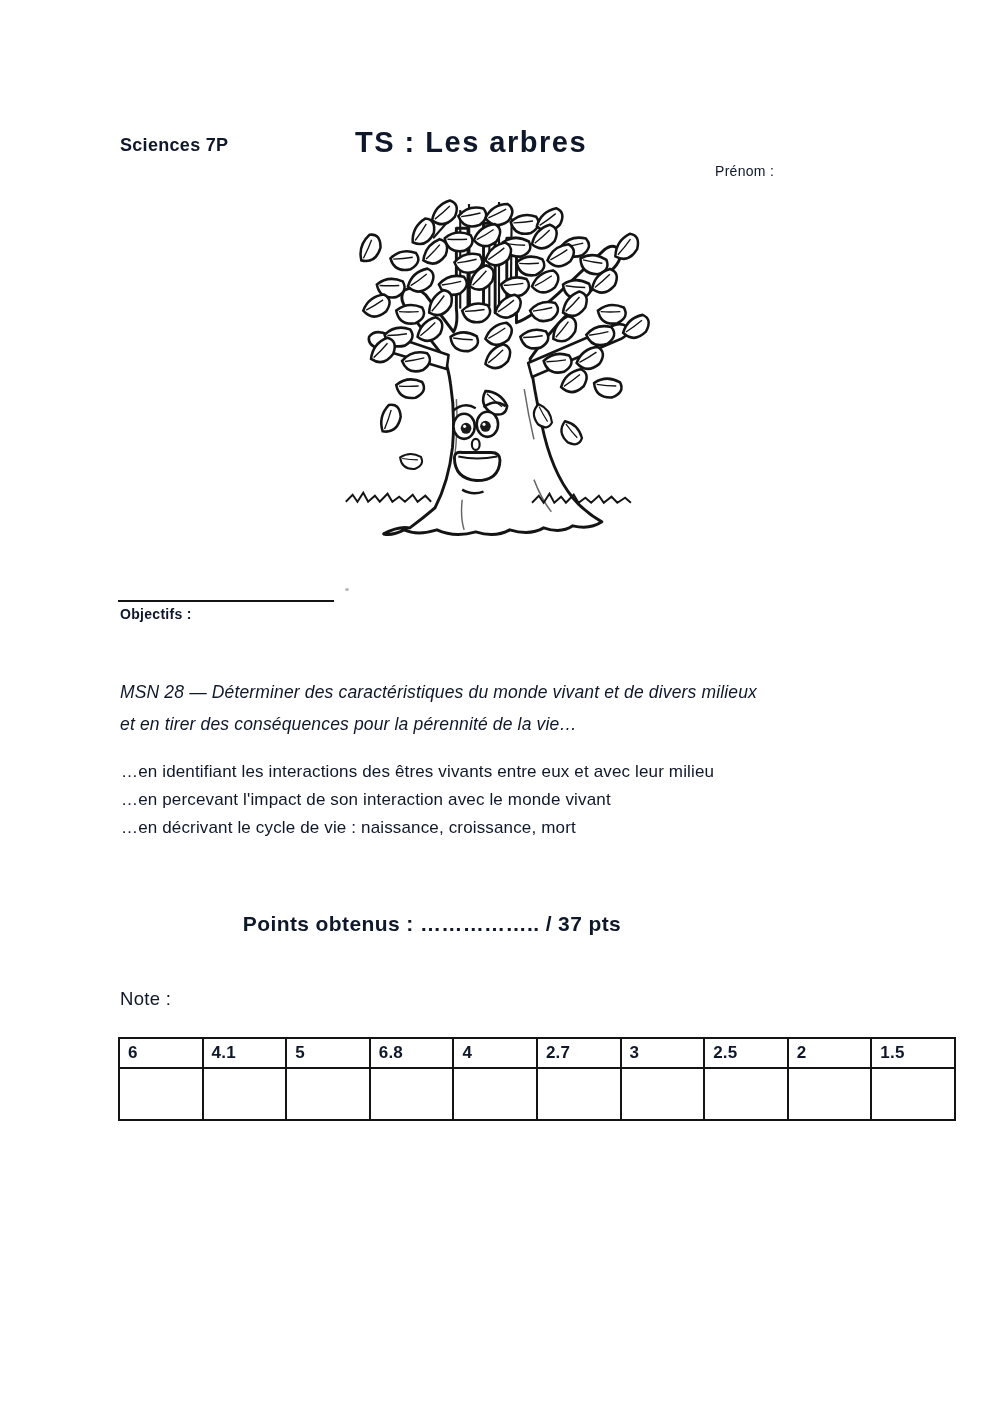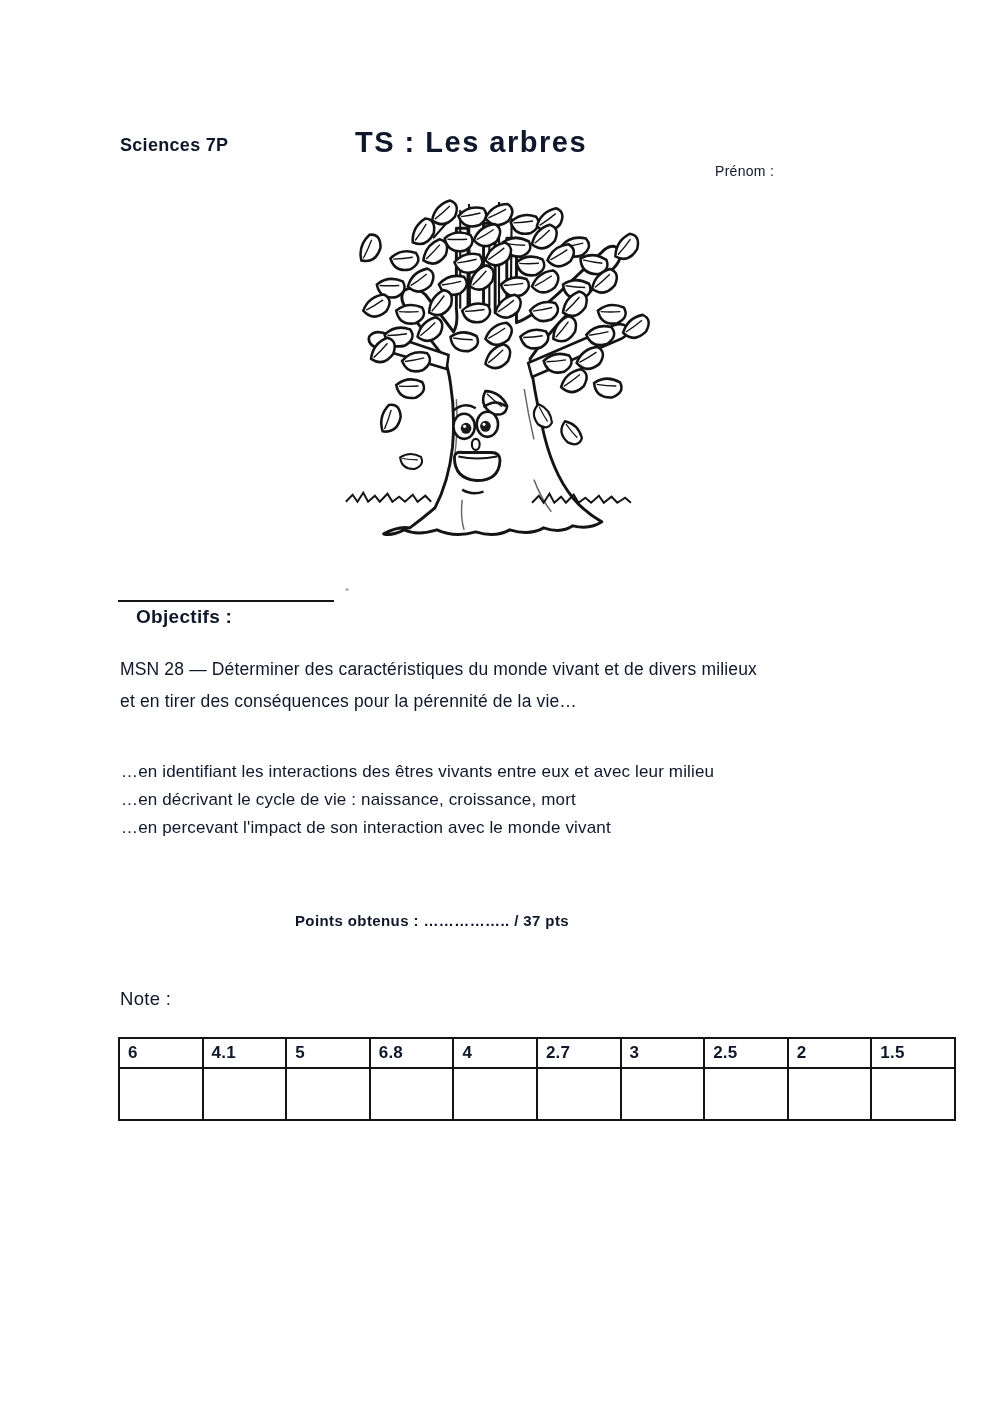--- a/index.html
+++ b/index.html
@@ -9,24 +9,24 @@
     font-family:"Liberation Sans",sans-serif;overflow:hidden;
   }
   .abs{position:absolute;}
   .course-label{left:120px;top:135px;font-size:18px;font-weight:700;letter-spacing:.3px;}
   .worksheet-title{left:355px;top:126px;font-size:29px;font-weight:700;letter-spacing:1.5px;}
   .name-label{left:715px;top:135px;font-size:14px;font-weight:400;letter-spacing:.3px;margin-top:28px;}
   .tree-wrap{left:340px;top:198px;width:320px;height:352px;}
   .tree-wrap svg{width:100%;height:100%;}
   .section-rule{left:118px;top:600px;width:216px;height:0;border-top:2px solid #141414;}
   .speck{left:345px;top:588px;width:4px;height:3px;background:#9a9a9a;border-radius:50%;opacity:.7;}
-  .objectives-heading{left:136px;top:606px;font-size:19px;font-weight:700;letter-spacing:.3px;}
-  .objectives-paragraph{left:120px;top:653px;font-size:17.5px;line-height:32px;letter-spacing:.15px;}
+  .objectives-heading{left:120px;top:606px;font-size:14px;font-weight:700;letter-spacing:.3px;}
+  .objectives-paragraph{left:120px;top:676px;font-size:17.5px;line-height:32px;letter-spacing:.15px;font-style:italic;}
   .objectives-bullets{left:121px;top:758px;font-size:17px;line-height:28px;letter-spacing:.15px;}
-  .points-line{left:0;top:912px;width:864px;text-align:center;font-size:15px;font-weight:700;letter-spacing:.4px;}
+  .points-line{left:0;top:912px;width:864px;text-align:center;font-size:21px;font-weight:700;letter-spacing:.4px;}
   .note-heading{left:120px;top:988px;font-size:18.5px;font-weight:400;letter-spacing:.3px;}
   table.grade-table{
     position:absolute;left:118px;top:1037px;width:838px;
     border-collapse:collapse;table-layout:fixed;
   }
   table.grade-table td{
     border:2px solid #141414;font-size:17px;font-weight:700;
     padding:4px 0 0 8px;vertical-align:top;letter-spacing:.2px;
   }
   td.grade-head{height:24px;}
@@ -158,22 +158,22 @@
   <div class="abs section-rule"></div>
   <div class="abs objectives-heading">Objectifs :</div>
 
   <div class="abs objectives-paragraph">
     <div>MSN 28 — Déterminer des caractéristiques du monde vivant et de divers milieux</div>
     <div>et en tirer des conséquences pour la pérennité de la vie…</div>
   </div>
 
   <div class="abs objectives-bullets">
     <div>…en identifiant les interactions des êtres vivants entre eux et avec leur milieu</div>
+    <div>…en percevant l'impact de son interaction avec le monde vivant</div>
     <div>…en décrivant le cycle de vie : naissance, croissance, mort</div>
-    <div>…en percevant l'impact de son interaction avec le monde vivant</div>
   </div>
 
   <div class="abs points-line">Points obtenus : …………….. / 37 pts</div>
   <div class="abs note-heading">Note :</div>
 
   <table class="grade-table">
     <tbody>
       <tr>
         <td class="grade-head">6</td>
         <td class="grade-head">4.1</td>

